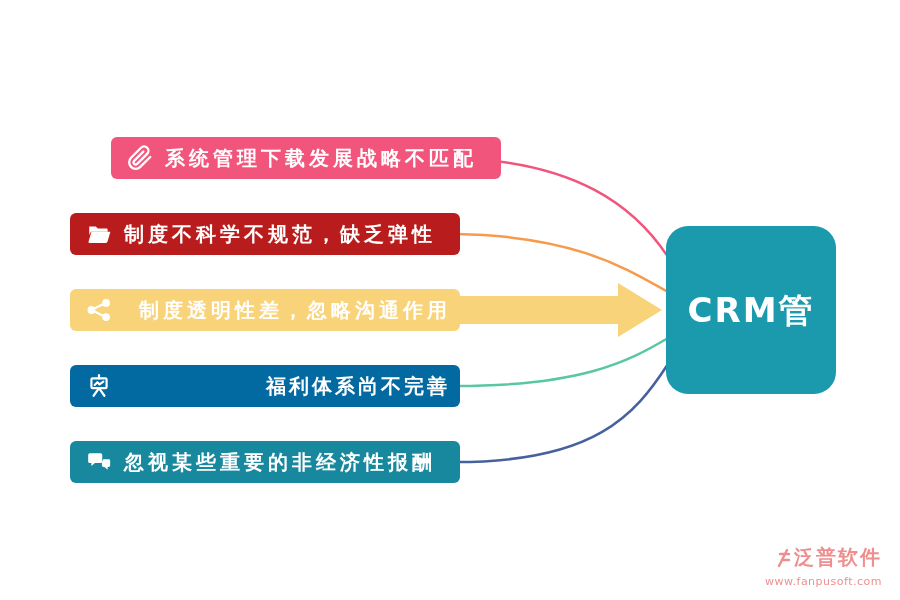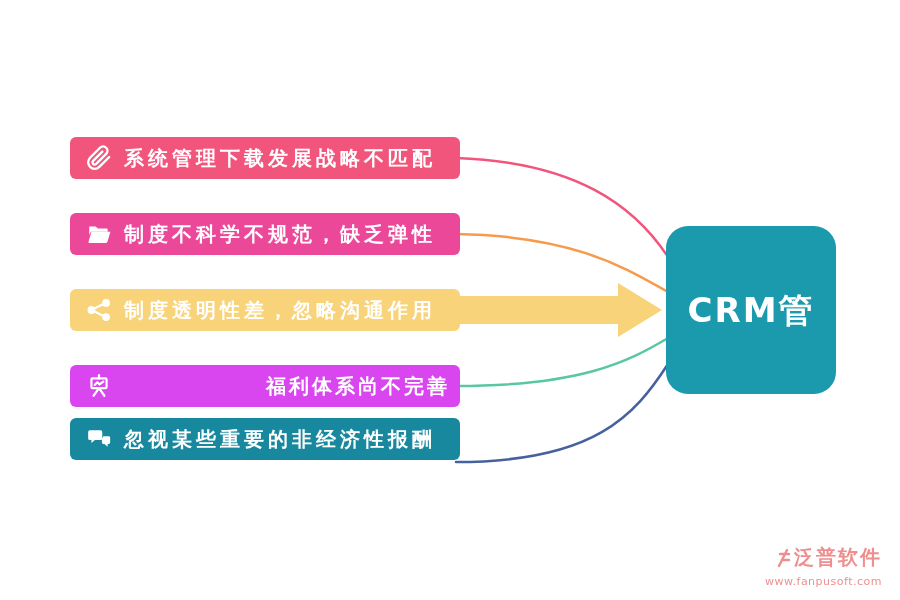--- a/index.html
+++ b/index.html
@@ -10,21 +10,21 @@
 
   .bar{position:absolute;left:70px;width:390px;height:42px;border-radius:6px;
        display:flex;align-items:center;z-index:2;box-sizing:border-box;padding:0 10px 0 14px;}
   .bar .icon{width:30px;height:30px;display:flex;align-items:center;justify-content:center;
        margin-right:10px;flex:0 0 auto;}
   .bar .icon svg{width:26px;height:26px;display:block;}
   .bar .label{flex:1;color:#ffffff;font-weight:bold;font-size:20px;letter-spacing:4px;
        white-space:nowrap;text-align:left;line-height:42px;}
   .bar.align-right .label{text-align:right;letter-spacing:3px;}
 
-  .bar1{top:137px;} .bar2{top:213px;} .bar3{top:289px;} .bar4{top:365px;} .bar5{top:418px;}
+  .bar1{top:137px;margin-left:41px;} .bar2{top:213px;} .bar3{top:289px;gap:15px;} .bar4{top:365px;} .bar5{top:441px;}
 
   .topic{position:absolute;left:666px;top:226px;width:170px;height:168px;border-radius:22px;
        z-index:2;display:flex;flex-direction:column;align-items:center;justify-content:center;
        color:#ffffff;font-weight:bold;font-size:34px;letter-spacing:2px;line-height:1.25;}
 
   .watermark{position:absolute;right:18px;bottom:12px;z-index:2;text-align:right;}
   .watermark .brand-row{display:flex;align-items:center;justify-content:flex-end;gap:1px;}
   .watermark .brand{font-size:20px;font-weight:bold;letter-spacing:2px;}
   .watermark .url{font-size:11px;margin-top:4px;letter-spacing:0.5px;}
   .watermark svg{display:block;}
@@ -44,21 +44,21 @@
 
   <div class="bar bar1" style="background: rgb(242, 85, 124);">
     <span class="icon">
       <svg viewBox="0 0 24 24" fill="none" stroke="#ffffff" stroke-width="2.2" stroke-linecap="round" stroke-linejoin="round">
         <path d="M21.44 11.05l-9.19 9.19a6 6 0 0 1-8.49-8.49l9.19-9.19a4 4 0 0 1 5.66 5.66l-9.2 9.19a2 2 0 0 1-2.83-2.83l8.49-8.48"></path>
       </svg>
     </span>
     <span class="label">系统管理下载发展战略不匹配</span>
   </div>
 
-  <div class="bar bar2" style="background: #ec4899;">
+  <div class="bar bar2" style="background: #b91c1c;">
     <span class="icon">
       <svg viewBox="0 0 24 24" fill="#ffffff">
         <path d="M3 5h6l2 2h8a1 1 0 0 1 1 1v2H4.5L3 13z"></path>
         <path d="M2.2 19.5L5 10h17.5l-2.6 9a1.6 1.6 0 0 1-1.5 1.2H3.6a1.4 1.4 0 0 1-1.4-.7z"></path>
       </svg>
     </span>
     <span class="label">制度不科学不规范，缺乏弹性</span>
   </div>
 
   <div class="bar bar3" style="background: rgb(249, 211, 121);">
@@ -67,21 +67,21 @@
         <circle cx="5" cy="12" r="2.6"></circle>
         <circle cx="18.5" cy="5.5" r="2.6"></circle>
         <circle cx="18.5" cy="18.5" r="2.6"></circle>
         <line x1="7.3" y1="10.9" x2="16.2" y2="6.4"></line>
         <line x1="7.3" y1="13.1" x2="16.2" y2="17.6"></line>
       </svg>
     </span>
     <span class="label">制度透明性差，忽略沟通作用</span>
   </div>
 
-  <div class="bar bar4 align-right" style="background: #d946ef;">
+  <div class="bar bar4 align-right" style="background: #0369a1;">
     <span class="icon">
       <svg viewBox="0 0 24 24" fill="none" stroke="#ffffff" stroke-width="2" stroke-linecap="round" stroke-linejoin="round">
         <line x1="12" y1="2" x2="12" y2="5"></line>
         <rect x="5" y="5" width="14" height="9" rx="1"></rect>
         <path d="M8 11l2.5-2.5 2 2L16 8"></path>
         <line x1="12" y1="14" x2="7" y2="21"></line>
         <line x1="12" y1="14" x2="17" y2="21"></line>
       </svg>
     </span>
     <span class="label">福利体系尚不完善</span>

